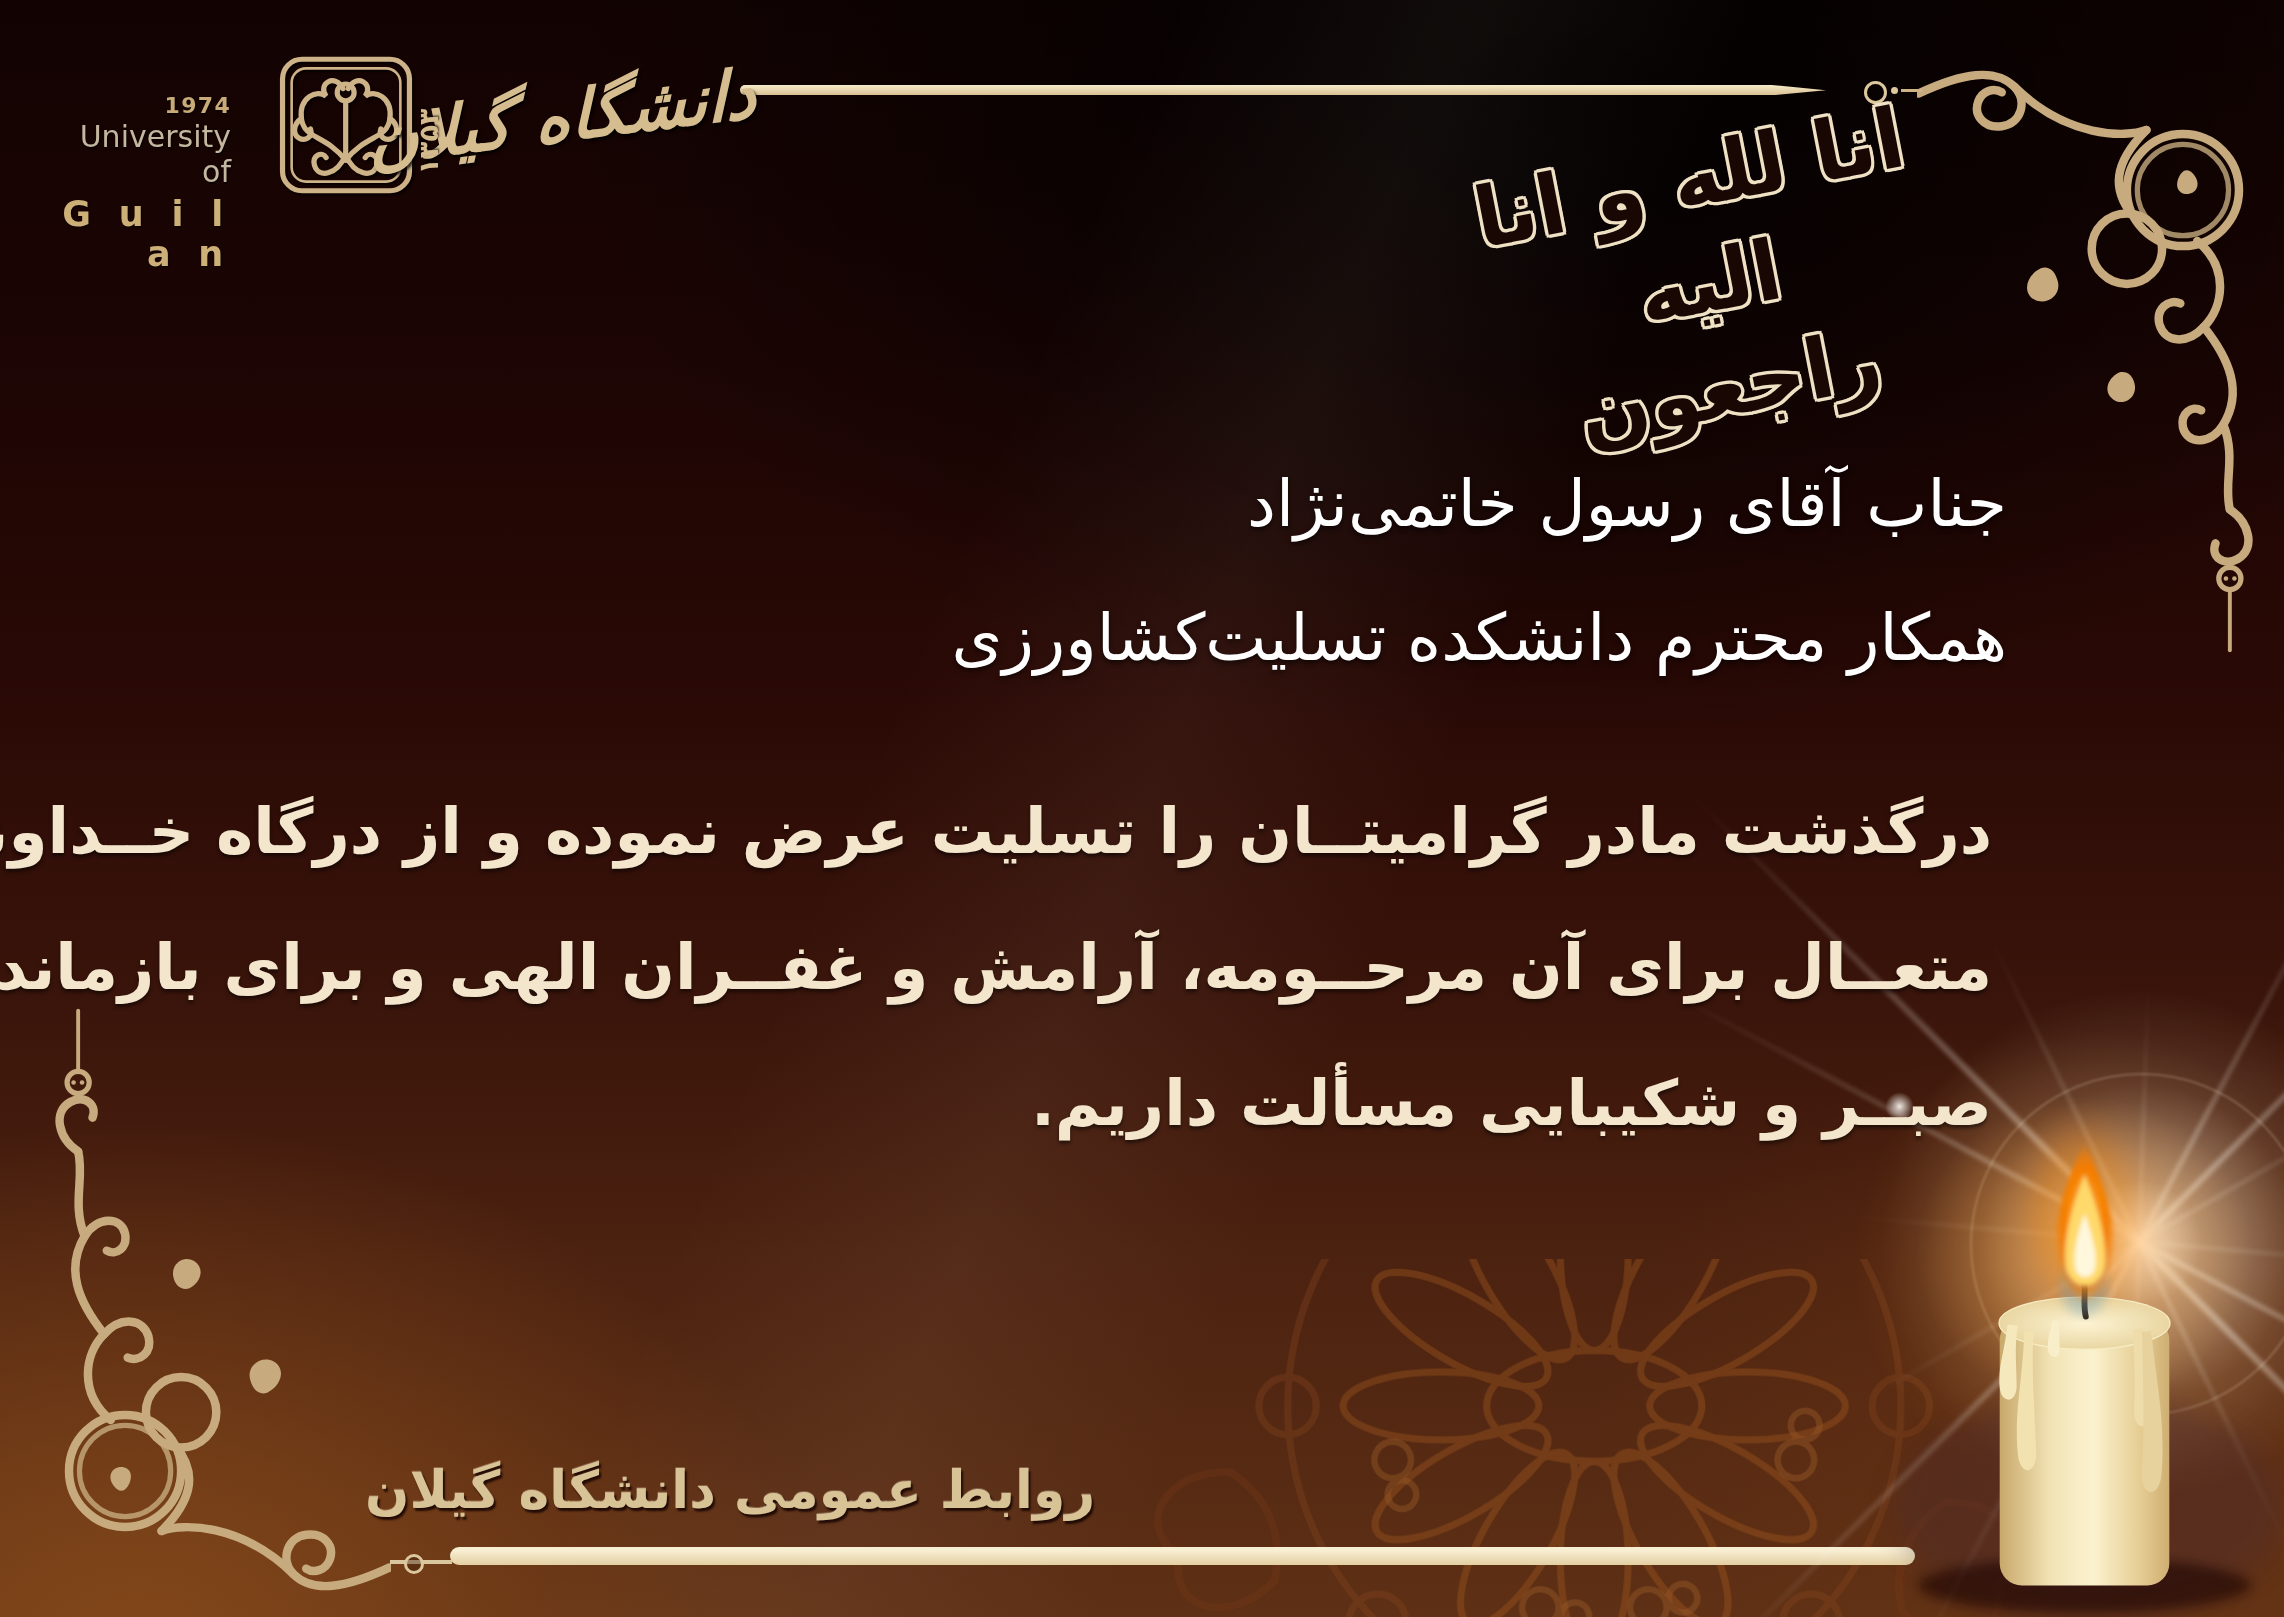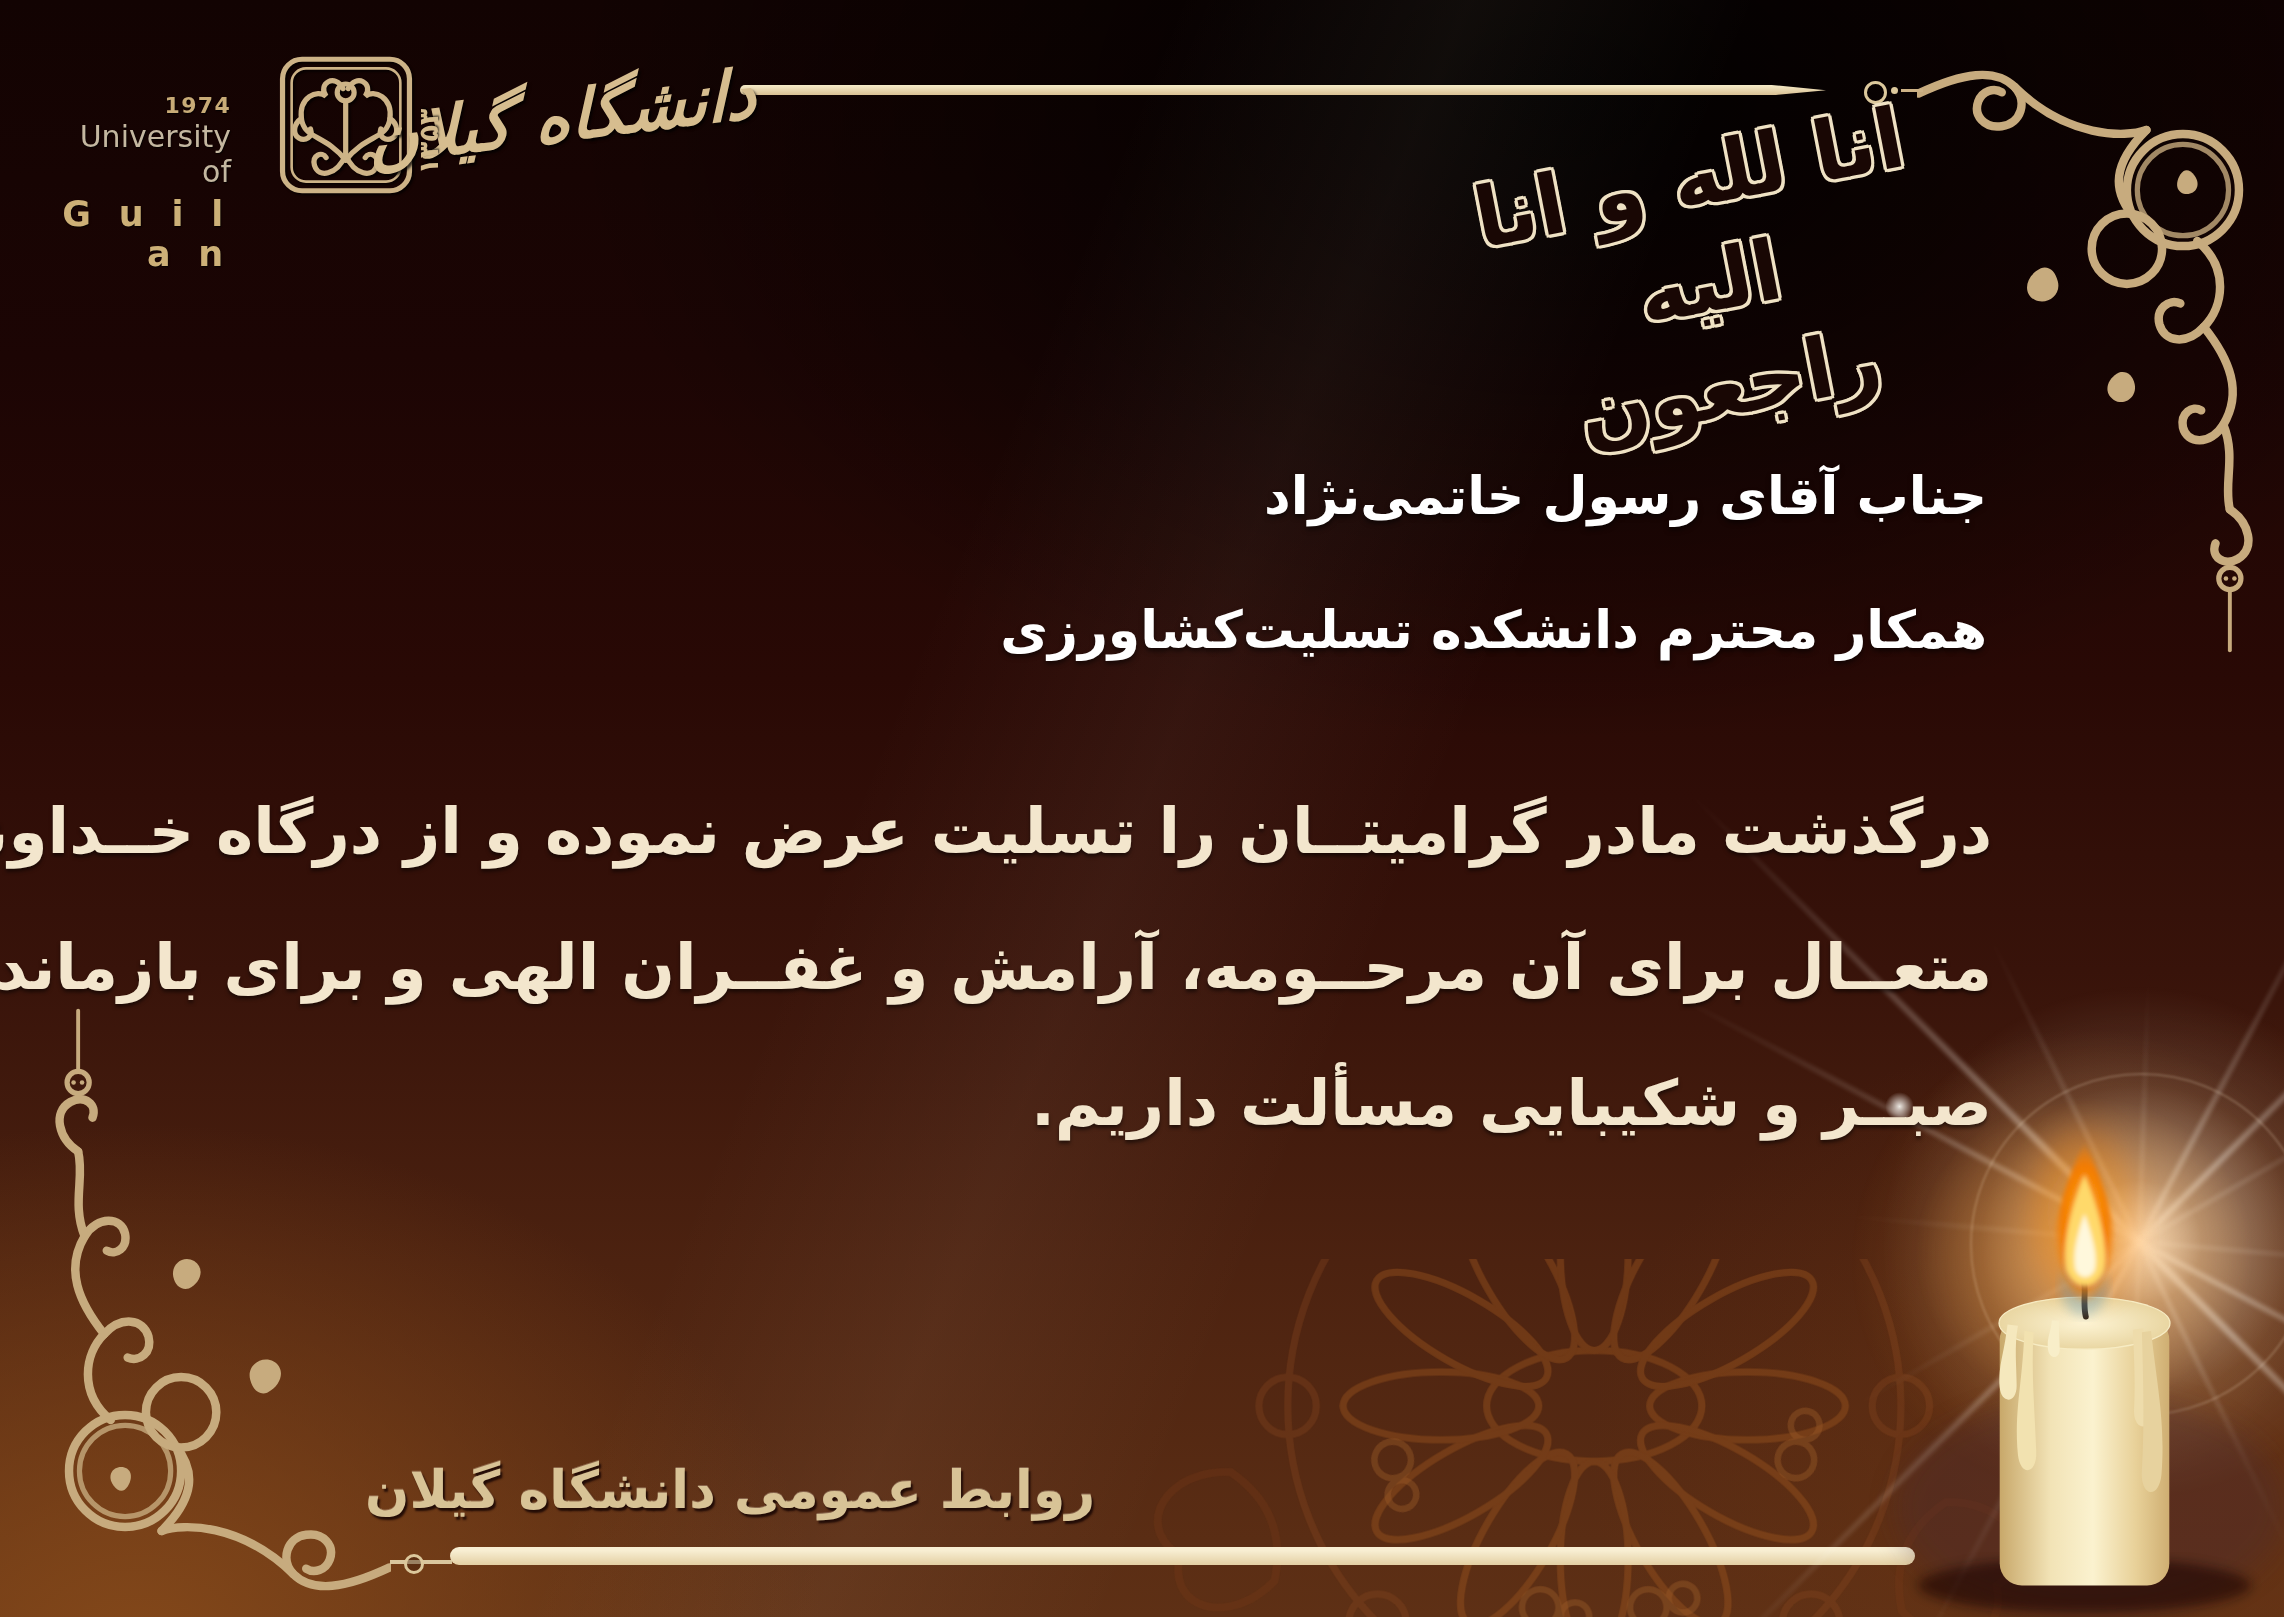--- a/index.html
+++ b/index.html
@@ -44,22 +44,22 @@
   
   .flourish-tr{left:1917px;top:53px;z-index:3;}
   .flourish-bl{left:26px;top:1008px;z-index:3;transform:rotate(180deg);}
   
   .arabic{left:1481px;top:124px;width:457px;z-index:7;direction:rtl;text-align:center;
     font-size:83px;font-weight:bold;line-height:1.28;color:#190704;
     transform:rotate(-11deg);transform-origin:center;
     text-shadow:-3.3px 0 0 #efe2c4,3.3px 0 0 #efe2c4,0 -3.3px 0 #efe2c4,0 3.3px 0 #efe2c4,
       -2.6px -2.6px 0 #efe2c4,2.6px -2.6px 0 #efe2c4,-2.6px 2.6px 0 #efe2c4,2.6px 2.6px 0 #efe2c4;}
   
-  .recipient{right:297px;z-index:7;direction:rtl;white-space:nowrap;color:#ffffff;
-    font-weight:bold;font-size:52px;text-shadow:0 3.3px 5.2px rgba(0,0,0,.55);}
+  .recipient{right:277px;z-index:7;direction:rtl;white-space:nowrap;color:#ffffff;
+    font-weight:normal;font-size:65px;text-shadow:0 3.3px 5.2px rgba(0,0,0,.55);}
   .r1{top:466px;} .r2{top:600px;}
   .condolence{right:292px;top:764px;z-index:7;direction:rtl;text-align:right;
     font-size:63px;font-weight:bold;line-height:136px;color:#f3e6cd;
     text-shadow:0 2.6px 3.9px rgba(0,0,0,.5);}
   .condolence div{white-space:nowrap;}
   .footer-pub{left:365px;top:1460px;z-index:7;direction:rtl;white-space:nowrap;
     font-size:52px;font-weight:bold;color:#d8c396;
     text-shadow:2px 2.6px 2px rgba(28,8,4,.9), 0 -0.7px 0 rgba(255,246,222,.25);}
   
   .bot-tail{left:390px;top:1560px;width:62px;height:3.9px;background:#d9c69e;z-index:4;}

